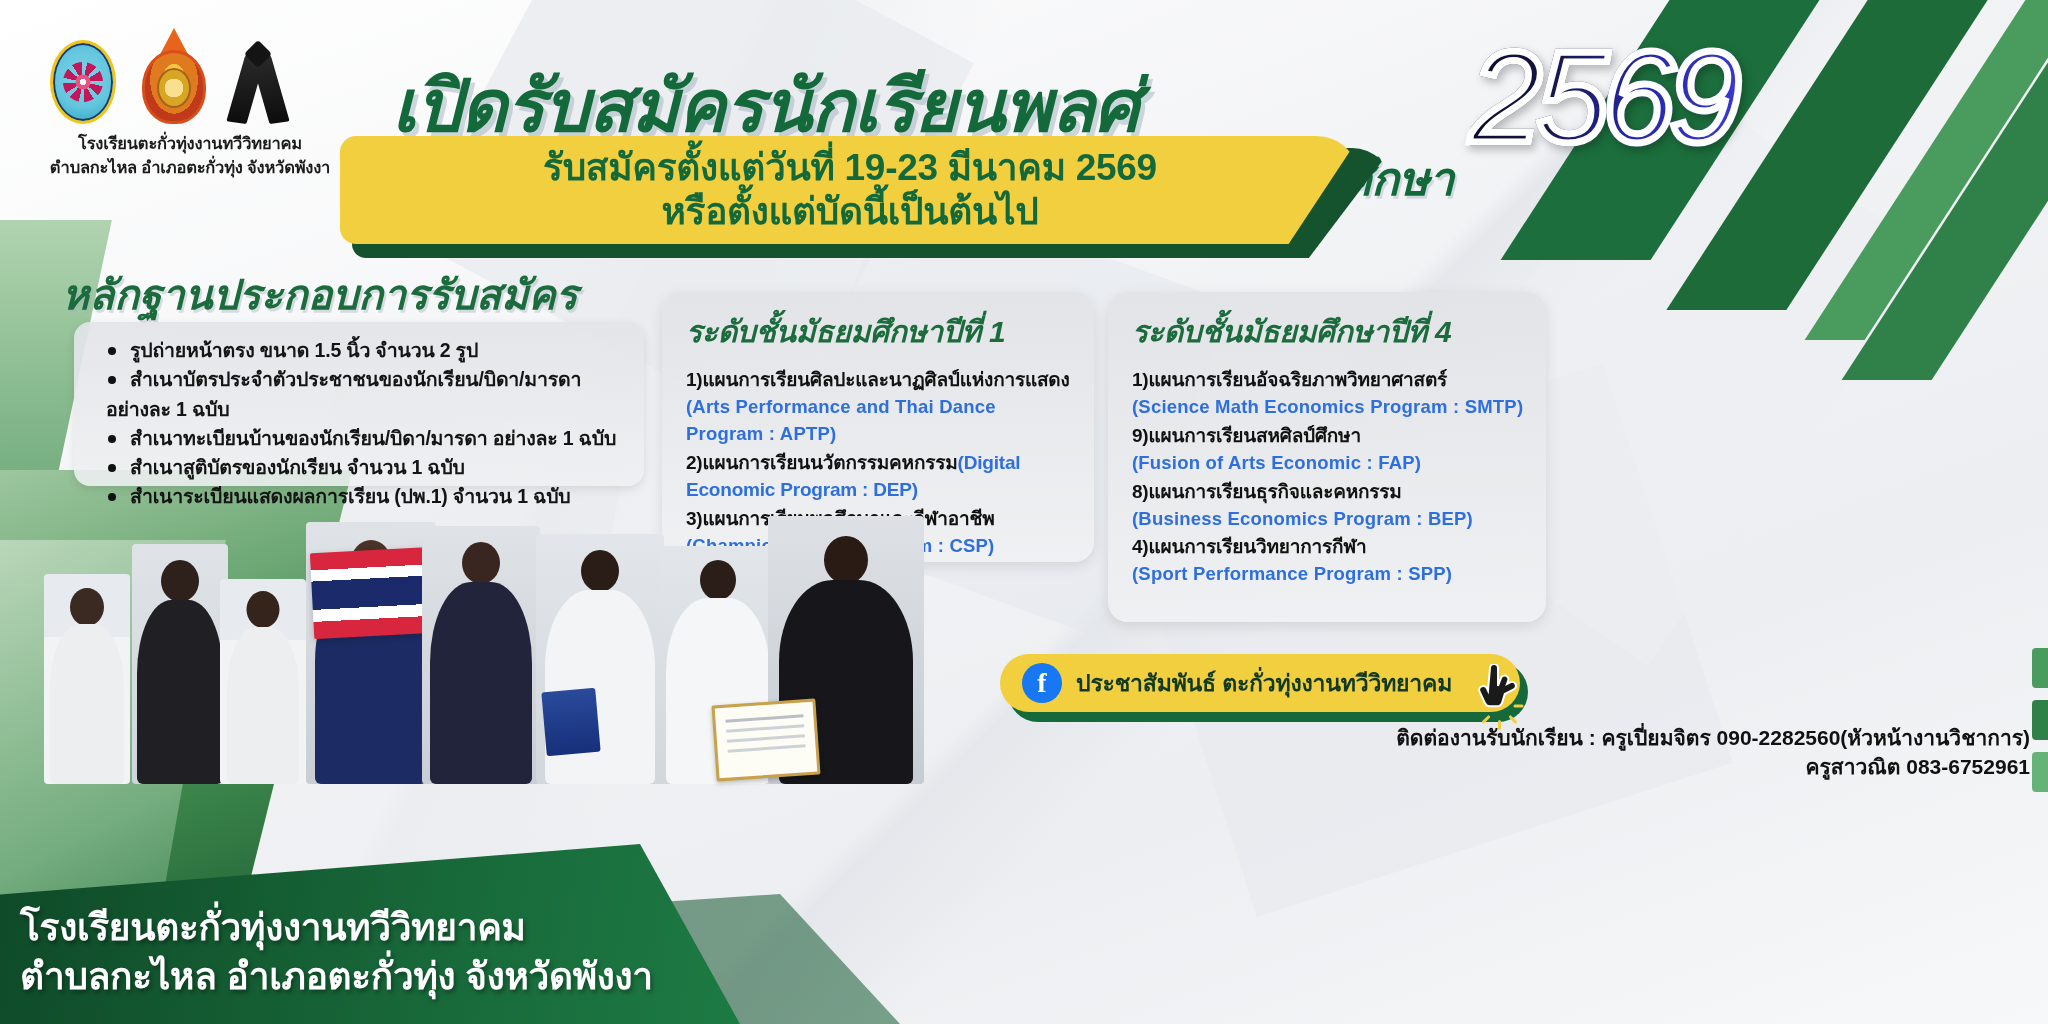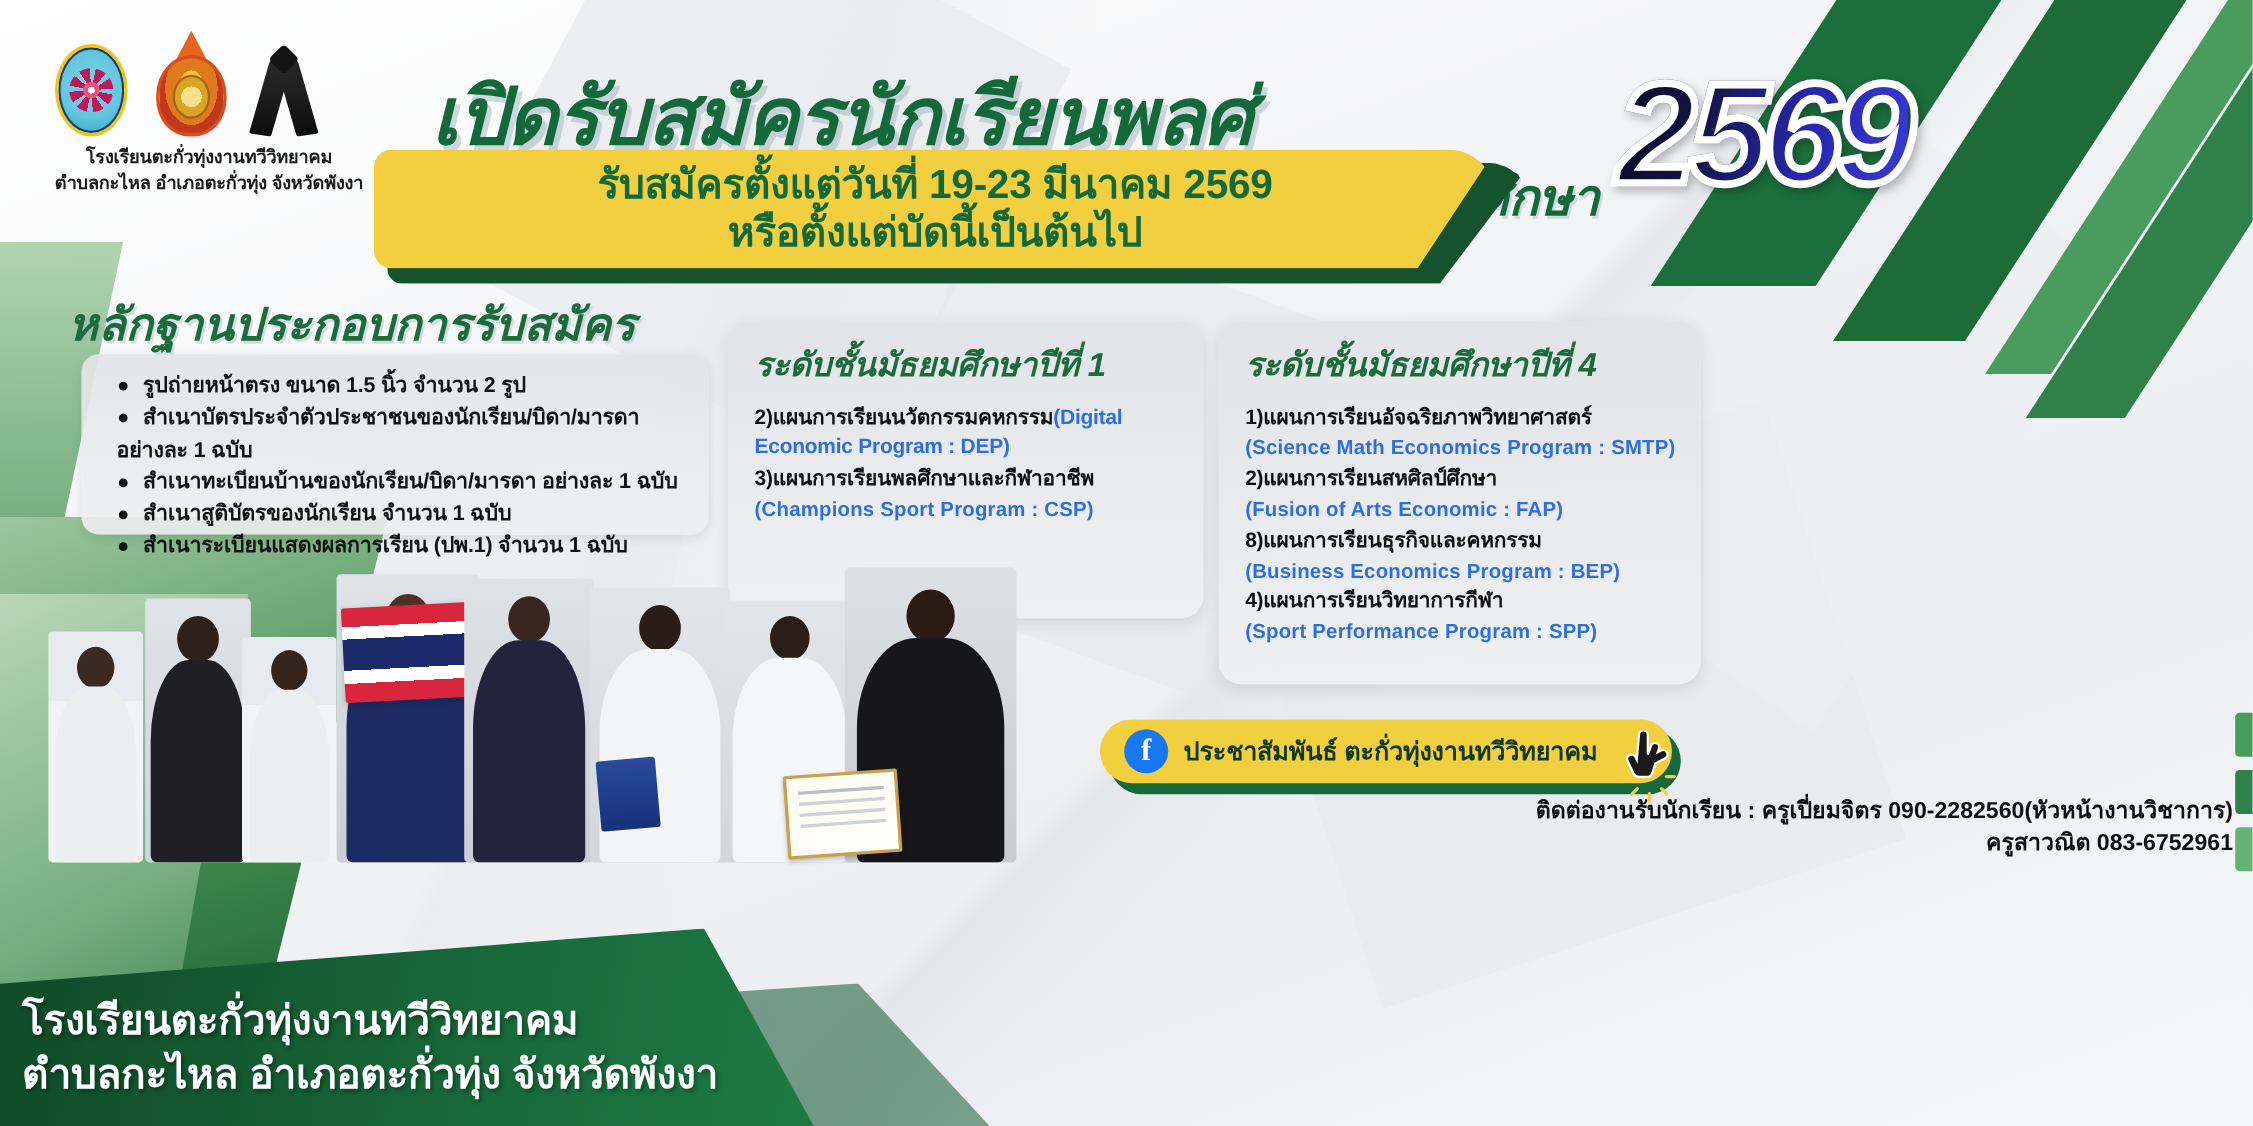--- a/index.html
+++ b/index.html
@@ -132,22 +132,22 @@
     color:#14693a; letter-spacing:-1px; white-space:nowrap;
     text-shadow:4px 5px 0 rgba(150,170,185,.45);
   }
   .year-label {
     position:absolute; left:1237px; top:142px;
     font-size:46px; font-weight:700; color:#14693a; font-style:italic;
     letter-spacing:-.5px; white-space:nowrap;
     text-shadow:2px 3px 0 rgba(150,170,185,.35);
   }
   .year-big {
-    position:absolute; left:1470px; top:56px;
-    font-size:130px; font-weight:700; font-style:italic;
+    position:absolute; left:1470px; top:32px;
+    font-size:130px; font-weight:400; font-style:italic;
     letter-spacing:-6px; line-height:1;
     background:linear-gradient(100deg,#0a0a2a 0%, #141442 28%, #2626a8 62%, #3a3ad6 100%);
     -webkit-background-clip:text; background-clip:text; color:transparent;
     -webkit-text-stroke:7px #ffffff; paint-order:stroke fill;
     filter:drop-shadow(3px 4px 4px rgba(0,0,0,.25));
   }
 
   
   .banner-shadow {
     position:absolute; left:352px; top:148px; width:1040px; height:110px;
@@ -378,38 +378,42 @@
       <li>
         <span>สำเนาระเบียนแสดงผลการเรียน (ปพ.1) จำนวน 1 ฉบับ</span>
       </li>
     </ul>
   </div>
 
   <div class="prog-card prog-m1">
     <div class="prog-title">ระดับชั้นมัธยมศึกษาปีที่ 1</div>
     <ul class="prog-list">
       <li>
+        <div class="th-line">1)แผนการเรียนศิลปะและนาฏศิลป์แห่งการแสดง</div>
+        <div class="en-line">(Arts Performance and Thai Dance Program : APTP)</div>
+      </li>
+      <li>
         <div class="th-line"><span>2)แผนการเรียนนวัตกรรมคหกรรม</span><span class="en-inline">(Digital Economic Program : DEP)</span></div>
       </li>
       <li>
         <div class="th-line">3)แผนการเรียนพลศึกษาและกีฬาอาชีพ</div>
         <div class="en-line">(Champions Sport Program : CSP)</div>
       </li>
     </ul>
   </div>
 
   <div class="prog-card prog-m4">
     <div class="prog-title">ระดับชั้นมัธยมศึกษาปีที่ 4</div>
     <ul class="prog-list">
       <li>
         <div class="th-line">1)แผนการเรียนอัจฉริยภาพวิทยาศาสตร์</div>
         <div class="en-line">(Science Math Economics Program : SMTP)</div>
       </li>
       <li>
-        <div class="th-line">2)แผนการเรียนสหศิลป์ศึกษา</div>
+        <div class="th-line">9)แผนการเรียนสหศิลป์ศึกษา</div>
         <div class="en-line">(Fusion of Arts Economic : FAP)</div>
       </li>
       <li>
         <div class="th-line">8)แผนการเรียนธุรกิจและคหกรรม</div>
         <div class="en-line">(Business Economics Program : BEP)</div>
       </li>
       <li>
         <div class="th-line">4)แผนการเรียนวิทยาการกีฬา</div>
         <div class="en-line">(Sport Performance Program : SPP)</div>
       </li>

